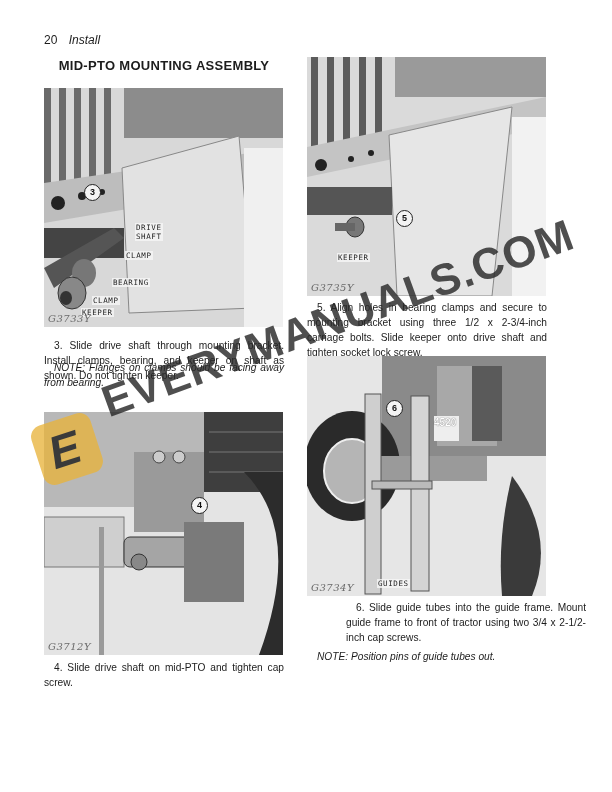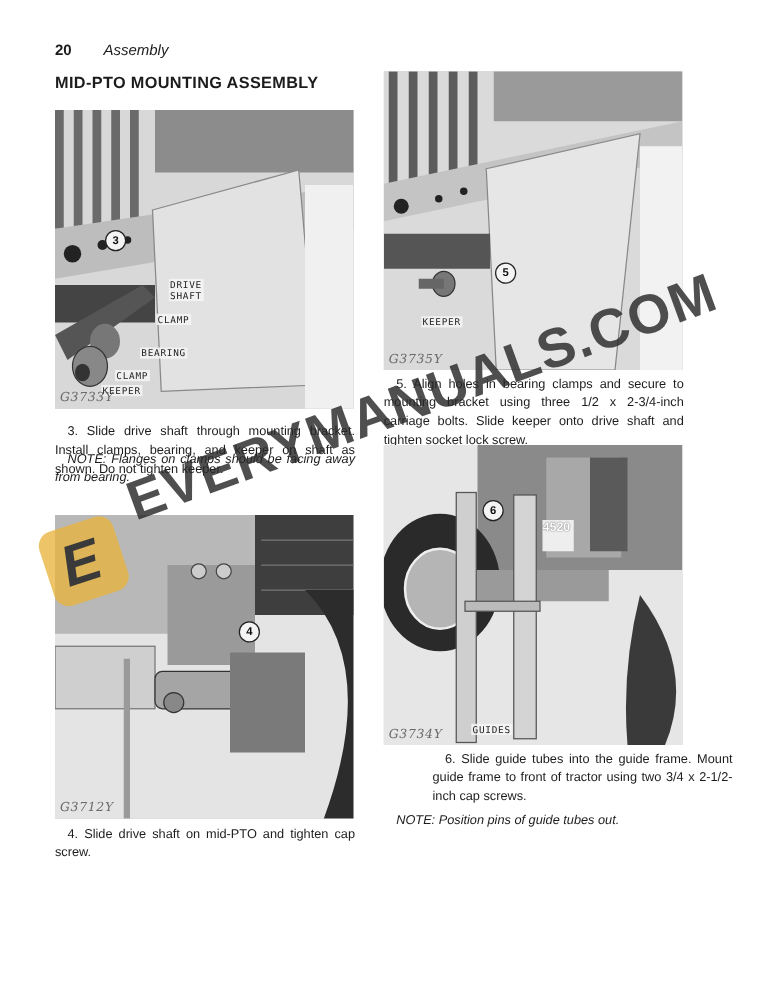--- a/index.html
+++ b/index.html
@@ -1,41 +1,41 @@
 <!DOCTYPE html>
 <html><head>
 <meta charset="utf-8">
 <style>
   html, body { margin: 0; padding: 0; background: #ffffff; }
   body { width: 612px; height: 792px; position: relative; overflow: hidden; font-family: "Liberation Sans", sans-serif; color: #1c1c1c; }
   .page-header { position: absolute; left: 44px; top: 33px; font-size: 12px; }
-  .page-header .num { font-weight: bold; margin-right: 22px; }
+  .page-header .num { font-weight: normal; margin-right: 8px; }
   .page-header .sec { font-style: italic; }
-  .title { position: absolute; left: 44px; width: 240px; top: 58px; font-weight: bold; font-size: 13px; line-height: 15px; letter-spacing: 0.3px; }
+  .title { position: absolute; left: 44px; width: 240px; top: 58px; text-align: center; font-weight: bold; font-size: 13px; line-height: 15px; letter-spacing: 0.3px; }
   .title .line2 { padding-left: 60px; }
 
   .photo { position: absolute; overflow: hidden; background: #cfcfcf; }
   .photo svg { position: absolute; left: 0; top: 0; width: 100%; height: 100%; }
   .fig-id { position: absolute; left: 4px; bottom: 3px; font-family: "DejaVu Serif", serif; font-style: italic; font-size: 10px; color: #6a6a6a; letter-spacing: 0.5px; }
   .callout { position: absolute; width: 15px; height: 15px; border-radius: 50%; border: 1.5px solid #222; background: #f4f4f4; font-size: 9px; font-weight: bold; text-align: center; line-height: 15px; color: #111; }
   .lbl { position: absolute; font-family: "DejaVu Sans Mono", monospace; font-size: 7.5px; color: #222; background: rgba(245,245,245,0.85); padding: 0 1px; line-height: 9px; letter-spacing: 0.6px; }
 
   .para { position: absolute; font-size: 10.2px; line-height: 15px; text-align: justify; }
   .note { font-style: italic; }
 
   .wm-text { position: absolute; left: 95px; top: 380px; font-family: "Liberation Sans", sans-serif; font-weight: bold; font-size: 44px; color: rgba(40,40,40,0.82); transform: rotate(-20deg); transform-origin: left top; white-space: nowrap; letter-spacing: 1px; pointer-events: none; }
   .wm-logo { position: absolute; left: 36px; top: 418px; width: 62px; height: 62px; border-radius: 12px; background: rgba(232,180,60,0.78); transform: rotate(-18deg); }
   .wm-logo span { position: absolute; left: 14px; top: 4px; font-weight: bold; font-size: 46px; color: #3a3a3a; transform: skewX(-10deg); }
 </style>
 </head>
 <body>
 
 <div class="page-header">
   <span class="num">20</span>
-  <span class="sec">Assembly</span>
+  <span class="sec">Install</span>
 </div>
 
 <div class="title">
   <div>MID-PTO MOUNTING ASSEMBLY</div>
 </div>
 
 <div class="photo" style="left:44px;top:88px;width:239px;height:239px;">
   <svg viewBox="0 0 239 239" preserveAspectRatio="none">
     <rect width="239" height="239" fill="#d8d8d8"></rect>
     <g fill="#6a6a6a">

